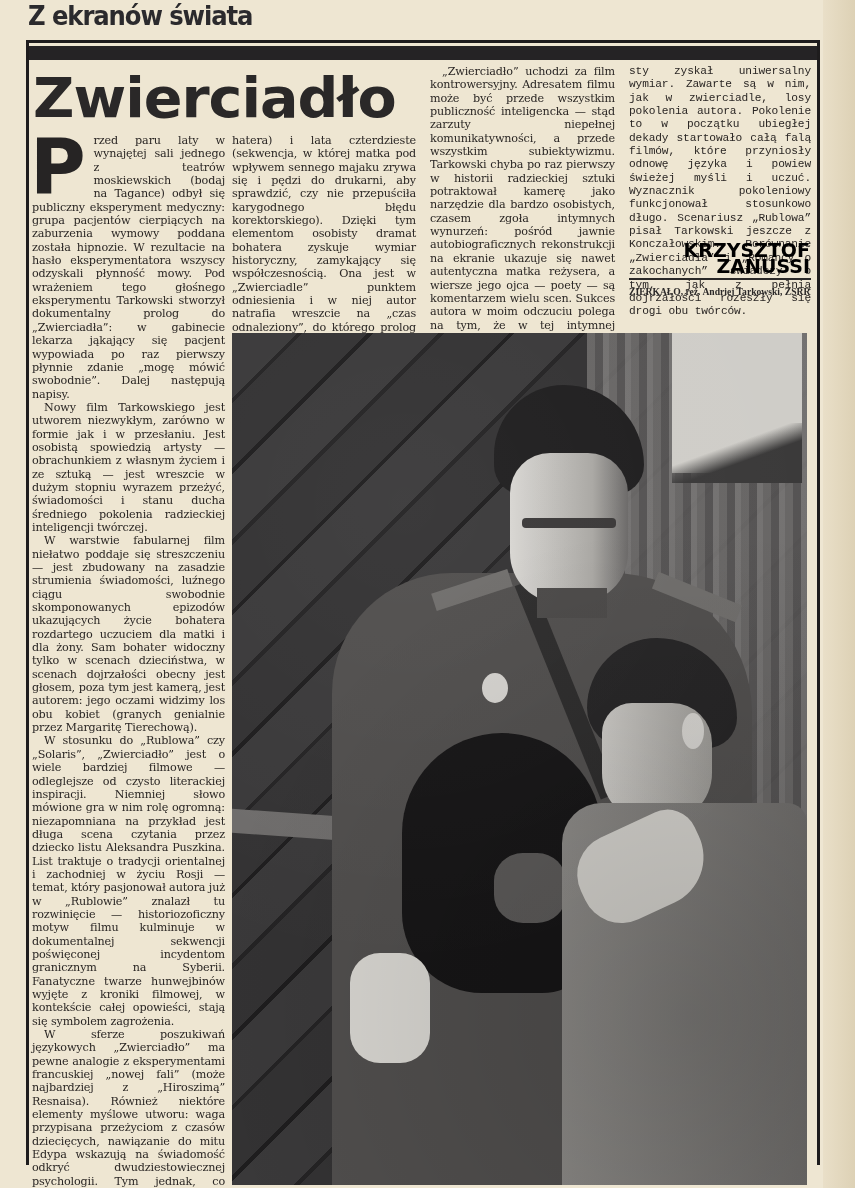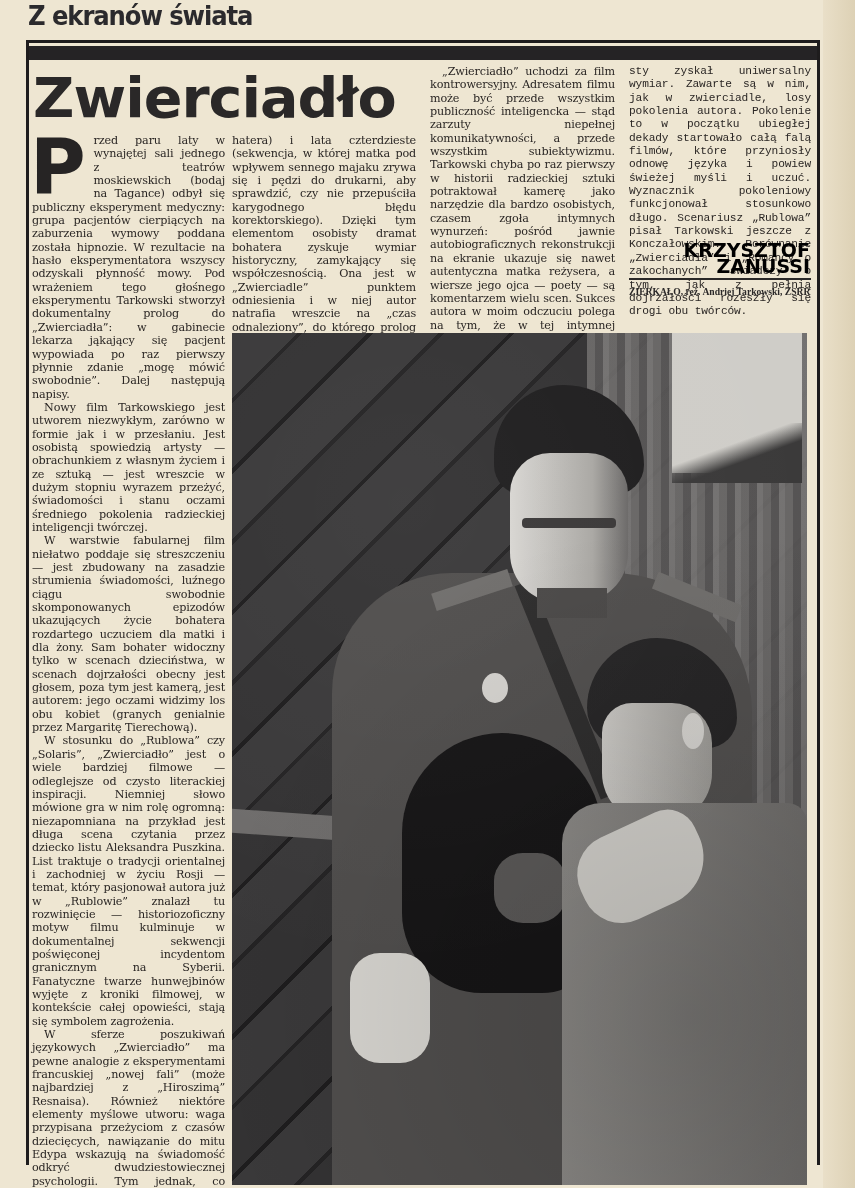--- a/index.html
+++ b/index.html
@@ -83,21 +83,21 @@
 
 <div class="top-rule"></div>
 <div class="frame-left"></div>
 <div class="frame-right"></div>
 <div class="black-bar"></div>
 
 <h1 class="title">Zwierciadło</h1>
 
 <div class="col col1">
   <p class="noindent"><span class="dropcap">P</span><span>rzed paru laty w wynajętej sali jednego z teatrów moskiewskich (bodaj na Tagance) odbył się publiczny eksperyment medyczny: grupa pacjentów cierpiących na zaburzenia wymowy poddana została hipnozie. W rezultacie na hasło eksperymentatora wszyscy odzyskali płynność mowy. Pod wrażeniem tego głośnego eksperymentu Tarkowski stworzył dokumentalny prolog do „Zwierciadła”: w gabinecie lekarza jąkający się pacjent wypowiada po raz pierwszy płynnie zdanie „mogę mówić swobodnie”. Dalej następują napisy.</span></p>
-  <p>Nowy film Tarkowskiego jest utworem niezwykłym, zarówno w formie jak i w przesłaniu. Jest osobistą spowiedzią artysty — obrachunkiem z własnym życiem i ze sztuką — jest wreszcie w dużym stopniu wyrazem przeżyć, świadomości i stanu oczami średniego pokolenia radzieckiej inteligencji twórczej.</p>
+  <p>Nowy film Tarkowskiego jest utworem niezwykłym, zarówno w formie jak i w przesłaniu. Jest osobistą spowiedzią artysty — obrachunkiem z własnym życiem i ze sztuką — jest wreszcie w dużym stopniu wyrazem przeżyć, świadomości i stanu ducha średniego pokolenia radzieckiej inteligencji twórczej.</p>
   <p>W warstwie fabularnej film niełatwo poddaje się streszczeniu — jest zbudowany na zasadzie strumienia świadomości, luźnego ciągu swobodnie skomponowanych epizodów ukazujących życie bohatera rozdartego uczuciem dla matki i dla żony. Sam bohater widoczny tylko w scenach dzieciństwa, w scenach dojrzałości obecny jest głosem, poza tym jest kamerą, jest autorem: jego oczami widzimy los obu kobiet (granych genialnie przez Margaritę Tierechową).</p>
   <p>W stosunku do „Rublowa” czy „Solaris”, „Zwierciadło” jest o wiele bardziej filmowe — odleglejsze od czysto literackiej inspiracji. Niemniej słowo mówione gra w nim rolę ogromną: niezapomniana na przykład jest długa scena czytania przez dziecko listu Aleksandra Puszkina. List traktuje o tradycji orientalnej i zachodniej w życiu Rosji — temat, który pasjonował autora już w „Rublowie” znalazł tu rozwinięcie — historiozoficzny motyw filmu kulminuje w dokumentalnej sekwencji poświęconej incydentom granicznym na Syberii. Fanatyczne twarze hunwejbinów wyjęte z kroniki filmowej, w kontekście całej opowieści, stają się symbolem zagrożenia.</p>
   <p>W sferze poszukiwań językowych „Zwierciadło” ma pewne analogie z eksperymentami francuskiej „nowej fali” (może najbardziej z „Hiroszimą” Resnaisa). Również niektóre elementy myślowe utworu: waga przypisana przeżyciom z czasów dziecięcych, nawiązanie do mitu Edypa wskazują na świadomość odkryć dwudziestowiecznej psychologii. Tym jednak, co stanowi o bezwzględnej oryginalności „Zwierciadła”, jest szczególna dwoistość perspektywy, w której subiektywne przeżycie splata się z determinizacją historyczną. Poprzez losy matki i żony „Zwierciadło” ukazuje długą panoramę ostatnich dziesięcioleci, począwszy od lat trzydziestych — sielankowego dzieciństwa na podmoskiewskiej daczy (jej przepiękna sceneria dominuje wizualnie nad całym filmem) poprzez wojnę (wstrząsający epizod pacyfistycznego buntu kilkuletniego bo-</p>
 </div>
 
 <div class="col col2">
   <p class="noindent"><span>hatera) i lata czterdzieste (sekwencja, w której matka pod wpływem sennego majaku zrywa się i pędzi do drukarni, aby sprawdzić, czy nie przepuściła karygodnego błędu korektorskiego). Dzięki tym elementom osobisty dramat bohatera zyskuje wymiar historyczny, zamykający się współczesnością. Ona jest w „Zwierciadle” punktem odniesienia i w niej autor natrafia wreszcie na „czas odnaleziony”, do którego prolog stanowi dobitne</span> <i>pendant</i>.</p>
   <p class="subhead">Spowiedź artysty</p>
 </div>
 

